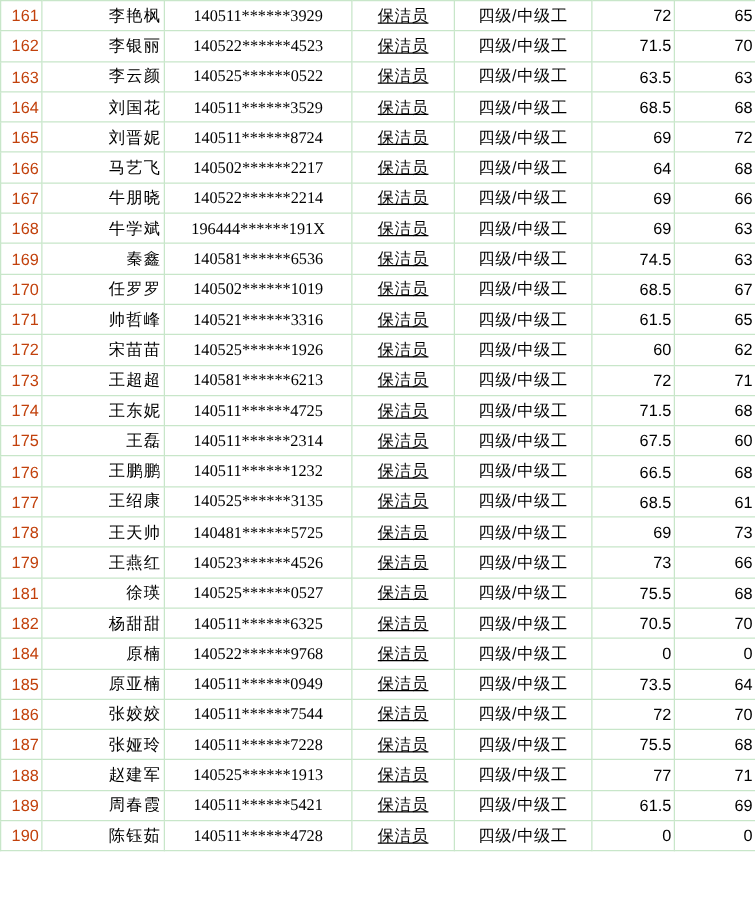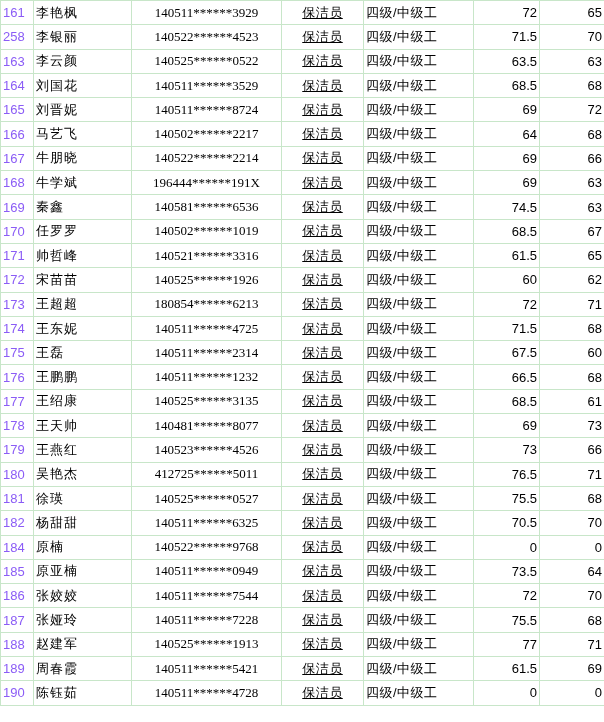--- a/index.html
+++ b/index.html
@@ -30,38 +30,39 @@
   
   col.c-index { width: 33px; }
   col.c-name  { width: 98px; }
   col.c-id    { width: 150px; }
   col.c-job   { width: 82px; }
   col.c-level { width: 110px; }
   col.c-s1    { width: 66px; }
   col.c-s2    { width: 65px; }
 
   td.idx {
-    text-align: left;
+    text-align: right;
     border-left: 2px solid #4caf50;
-    color: #8b5cf6;
+    color: #c2410c;
   }
   td.name {
-    text-align: left;
+    text-align: right;
     letter-spacing: 1px;
   }
   td.id {
     text-align: center;
     font-family: Liberation Serif, serif;
   }
   td.job {
     text-align: center;
     letter-spacing: 0.5px;
     text-decoration: underline;
   }
   td.level {
+    text-align: center;
     letter-spacing: 0.5px;
   }
   td.num {
     text-align: right;
   }
 </style>
 </head>
 <body>
 
 <table class="grid">
@@ -78,21 +79,21 @@
       <tr>
         <td class="idx">161</td>
         <td class="name">李艳枫</td>
         <td class="id">140511******3929</td>
         <td class="job">保洁员</td>
         <td class="level">四级/中级工</td>
         <td class="num">72</td>
         <td class="num">65</td>
       </tr>
       <tr>
-        <td class="idx">258</td>
+        <td class="idx">162</td>
         <td class="name">李银丽</td>
         <td class="id">140522******4523</td>
         <td class="job">保洁员</td>
         <td class="level">四级/中级工</td>
         <td class="num">71.5</td>
         <td class="num">70</td>
       </tr>
       <tr>
         <td class="idx">163</td>
         <td class="name">李云颜</td>
@@ -179,21 +180,21 @@
         <td class="name">宋苗苗</td>
         <td class="id">140525******1926</td>
         <td class="job">保洁员</td>
         <td class="level">四级/中级工</td>
         <td class="num">60</td>
         <td class="num">62</td>
       </tr>
       <tr>
         <td class="idx">173</td>
         <td class="name">王超超</td>
-        <td class="id">180854******6213</td>
+        <td class="id">140581******6213</td>
         <td class="job">保洁员</td>
         <td class="level">四级/中级工</td>
         <td class="num">72</td>
         <td class="num">71</td>
       </tr>
       <tr>
         <td class="idx">174</td>
         <td class="name">王东妮</td>
         <td class="id">140511******4725</td>
         <td class="job">保洁员</td>
@@ -224,43 +225,34 @@
         <td class="name">王绍康</td>
         <td class="id">140525******3135</td>
         <td class="job">保洁员</td>
         <td class="level">四级/中级工</td>
         <td class="num">68.5</td>
         <td class="num">61</td>
       </tr>
       <tr>
         <td class="idx">178</td>
         <td class="name">王天帅</td>
-        <td class="id">140481******8077</td>
+        <td class="id">140481******5725</td>
         <td class="job">保洁员</td>
         <td class="level">四级/中级工</td>
         <td class="num">69</td>
         <td class="num">73</td>
       </tr>
       <tr>
         <td class="idx">179</td>
         <td class="name">王燕红</td>
         <td class="id">140523******4526</td>
         <td class="job">保洁员</td>
         <td class="level">四级/中级工</td>
         <td class="num">73</td>
         <td class="num">66</td>
-      </tr>
-      <tr>
-        <td class="idx">180</td>
-        <td class="name">吴艳杰</td>
-        <td class="id">412725******5011</td>
-        <td class="job">保洁员</td>
-        <td class="level">四级/中级工</td>
-        <td class="num">76.5</td>
-        <td class="num">71</td>
       </tr>
       <tr>
         <td class="idx">181</td>
         <td class="name">徐瑛</td>
         <td class="id">140525******0527</td>
         <td class="job">保洁员</td>
         <td class="level">四级/中级工</td>
         <td class="num">75.5</td>
         <td class="num">68</td>
       </tr>

